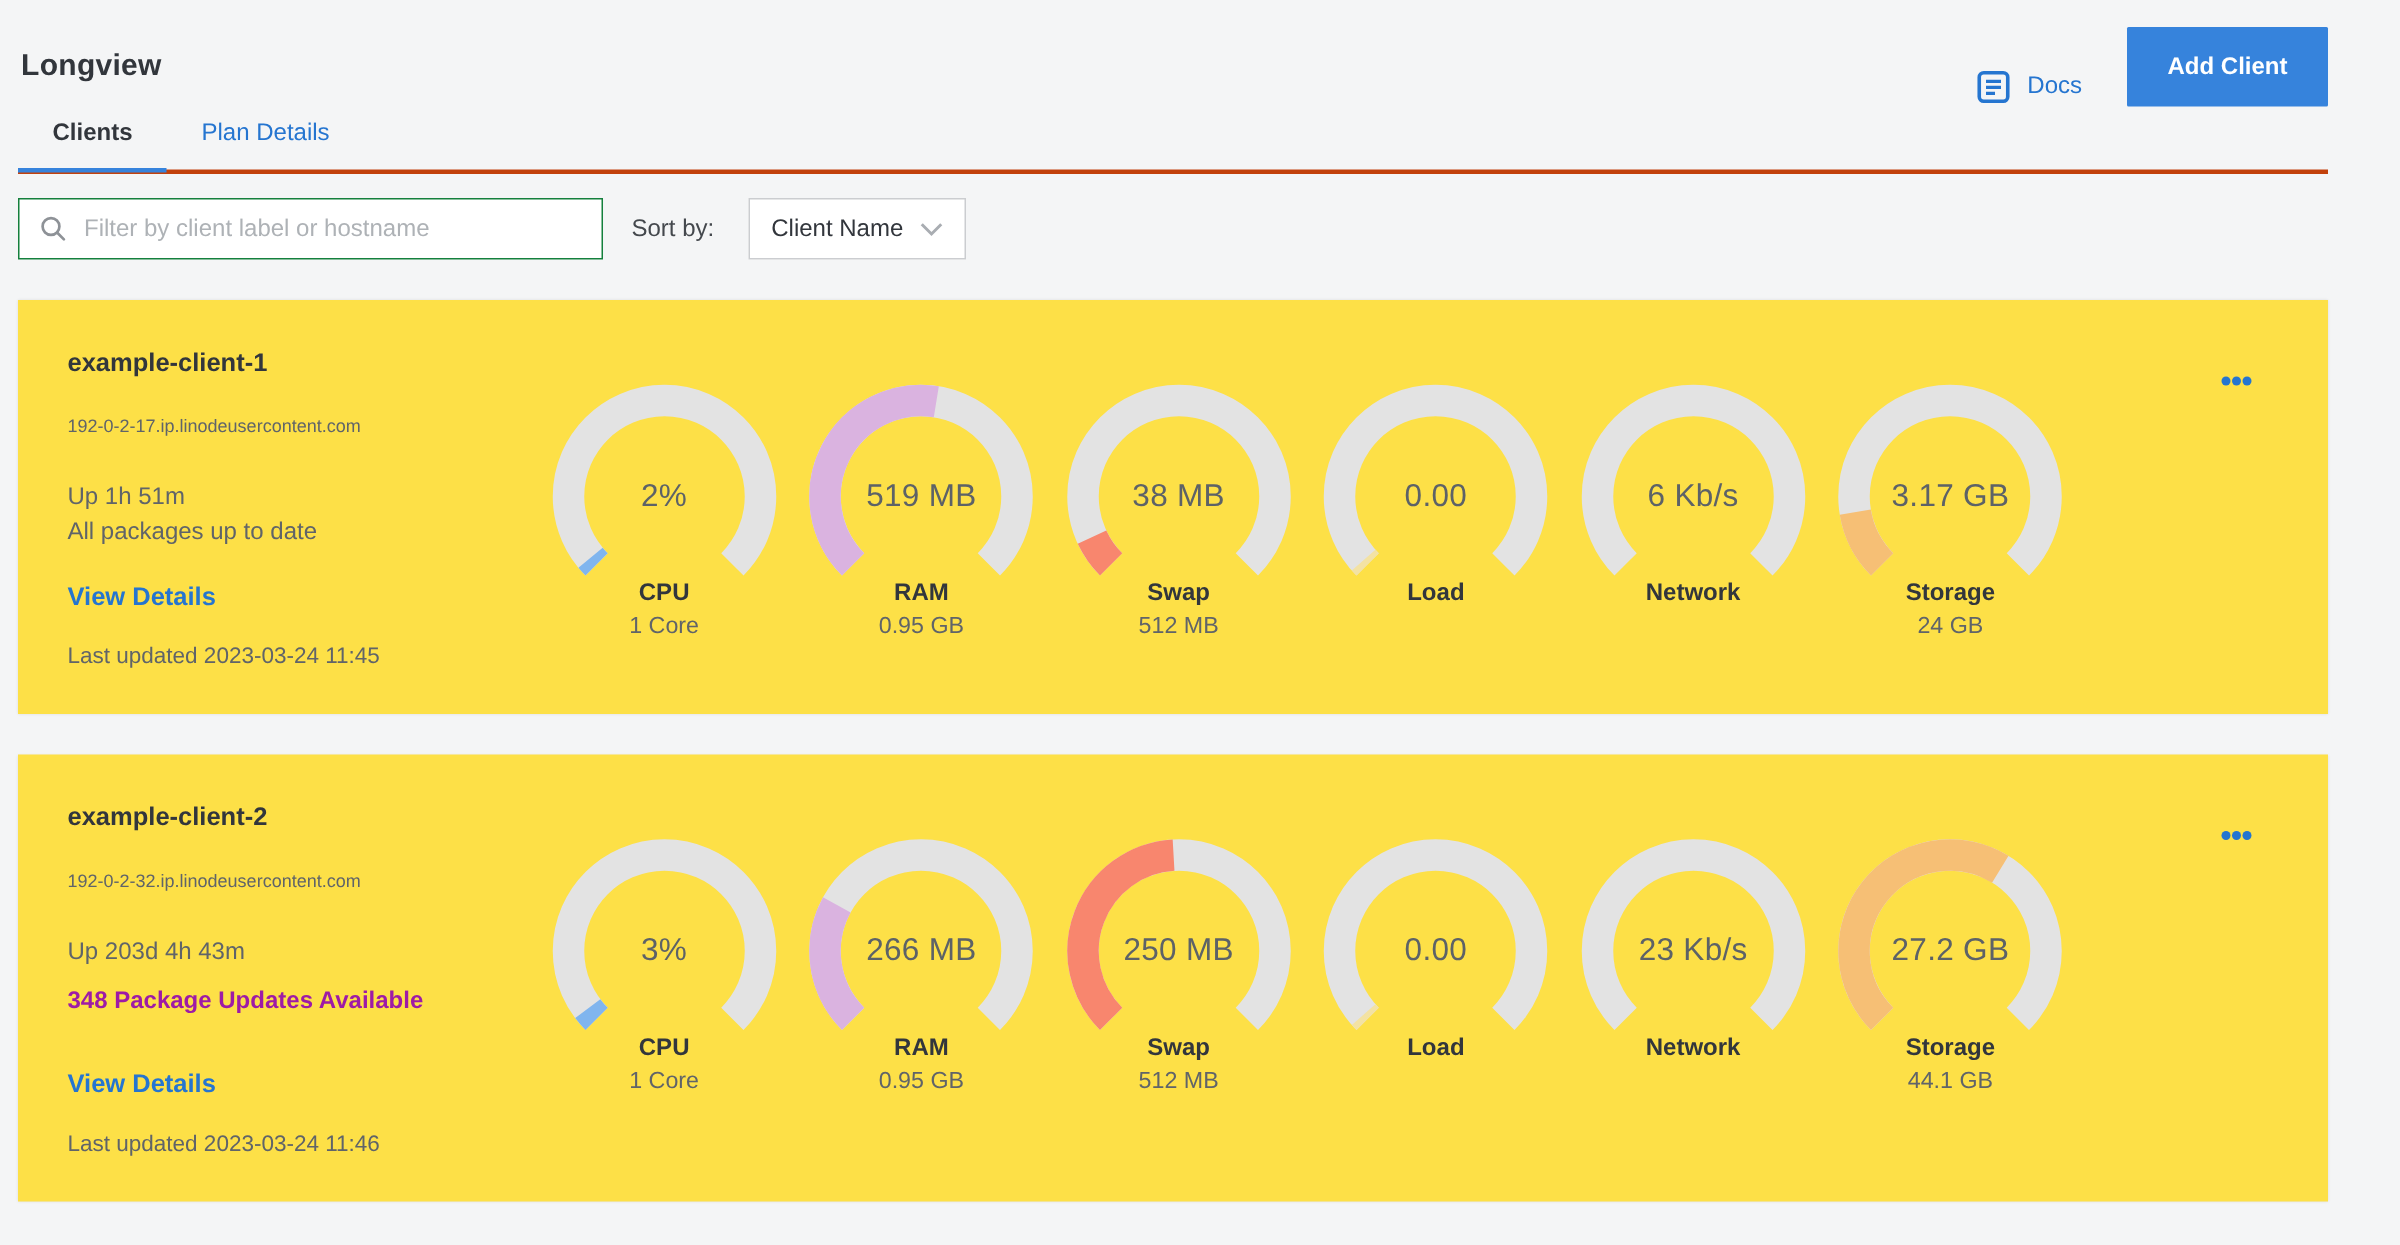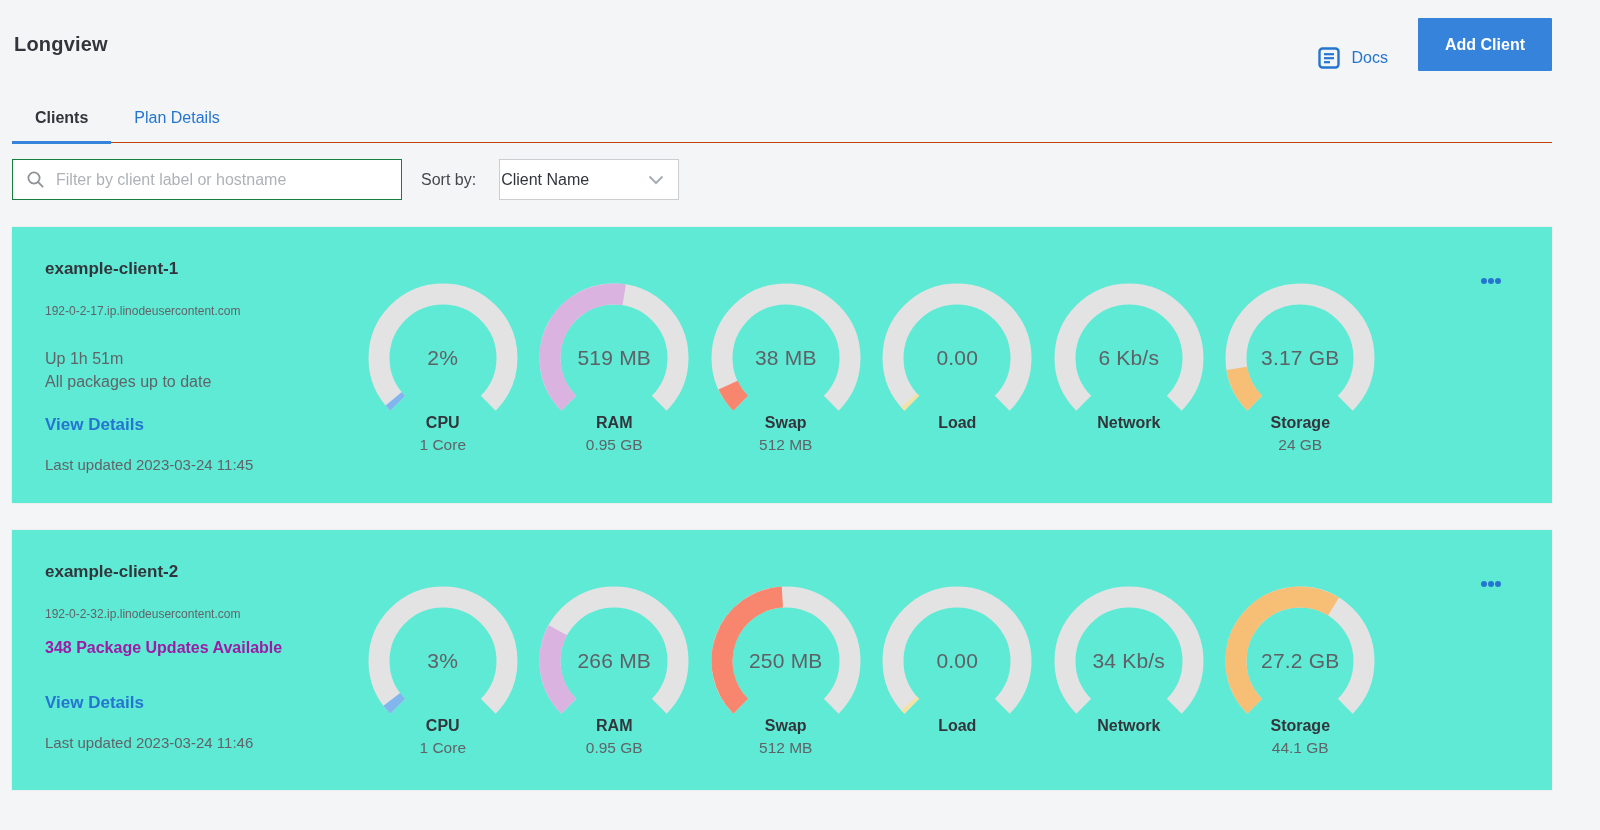--- a/index.html
+++ b/index.html
@@ -18,39 +18,39 @@
   .page-title { font-size: 20px; font-weight: 700; margin-left: 2px; letter-spacing: .2px; }
   .header-right { display: flex; align-items: flex-end; gap: 30px; }
   .docs-link { display: flex; align-items: center; gap: 10px; color: #2575d0; font-size: 16px; cursor: pointer; text-decoration: none; }
   .add-client-btn {
     background: #3683dc; color: #fff; border: none; border-radius: 1px;
     height: 53px; padding: 0 27px; font-size: 16px; font-weight: 700;
     font-family: inherit; cursor: pointer;
   }
 
   
-  .tabs { display: flex; margin-top: 38px; border-bottom: 1px solid #c2410c; }
+  .tabs { display: flex; margin-top: 9px; border-bottom: 3px solid #c2410c; }
   .tab { position: relative; padding: 0 23px 15px; font-size: 16px; cursor: pointer; }
   .tab.active { color: #32363c; font-weight: 700; }
   .tab.active::after { content: ""; position: absolute; left: 0; right: 0; bottom: -2px; height: 3px; background: #3683dc; }
   .tab.inactive { color: #2575d0; }
 
   
   .filter-row { display: flex; align-items: center; margin-top: 16px; }
   .search-box { display: flex; align-items: center; width: 390px; height: 41px; background: #fff; border: 1px solid #15803d; }
   .search-box svg { margin: 0 9px 0 13px; flex: none; }
   .search-input { border: none; outline: none; flex: 1; height: 100%; font-size: 16px; color: #32363c; font-family: inherit; background: transparent; }
   .search-input::placeholder { color: #aeb2b6; }
   .sort-label { margin: 0 23px 0 19px; font-size: 16px; color: #44484d; }
-  .sort-select { display: flex; align-items: center; justify-content: space-between; width: 180px; height: 41px; background: #fff; border: 1px solid #cbcdd0; padding: 0 14px 0 1px; font-size: 16px; cursor: pointer; }
+  .sort-select { display: flex; align-items: center; justify-content: space-between; width: 145px; height: 41px; background: #fff; border: 1px solid #cbcdd0; padding: 0 14px 0 14px; font-size: 16px; cursor: pointer; }
 
   
   .card {
     position: relative; display: flex;
-    background: #5eead4; margin-top: 27px; min-height: 260px;
+    background: #fde047; margin-top: 27px; min-height: 260px;
     box-shadow: 0 0 2px rgba(0,0,0,.10);
     padding-bottom: 30px;
     justify-content: space-between;
   }
   .ellipsis-btn { position: absolute; top: 46px; right: 46px; background: none; border: none; padding: 4px; cursor: pointer; line-height: 0; }
   .info { width: 345px; flex: none; padding: 30px 0 0 33px; }
   .client-name { font-size: 17px; font-weight: 700; line-height: 23px; }
   .client-hostname { font-size: 12px; color: #606469; line-height: 23px; margin-top: 20px; }
   .client-uptime { margin-top: 24px; font-size: 16px; color: #606469; line-height: 23px; }
   .client-packages { font-size: 16px; color: #606469; line-height: 23px; }
@@ -216,20 +216,21 @@
         <svg width="22" height="8" viewBox="0 0 22 8">
           <circle cx="4" cy="4" r="3" fill="#2575d0"></circle>
           <circle cx="11" cy="4" r="3" fill="#2575d0"></circle>
           <circle cx="18" cy="4" r="3" fill="#2575d0"></circle>
         </svg>
       </span>
     </button>
     <div class="info">
       <div class="client-name">example-client-2</div>
       <div class="client-hostname">192-0-2-32.ip.linodeusercontent.com</div>
+      <div class="client-uptime">Up 203d 4h 43m</div>
       <div class="client-packages alert">348 Package Updates Available</div>
       <div><a class="view-details">View Details</a></div>
       <div class="last-updated">Last updated 2023-03-24 11:46</div>
     </div>
     <div class="gauges">
   <div class="gauge">
     <div class="gauge-ring">
               <svg width="150" height="150" viewBox="0 0 150 150">
                 <path d="M 29.75 120.25 A 64 64 0 1 1 120.25 120.25" fill="none" stroke="#e3e3e3" stroke-width="21"></path>
                 <path d="M 29.75 120.25 A 64 64 0 0 1 23.82 113.43" fill="none" stroke="#80b5ee" stroke-width="21"></path>
@@ -274,21 +275,21 @@
     </div>
     <div class="gauge-label">Load</div>
 
   </div>
 
   <div class="gauge">
     <div class="gauge-ring">
               <svg width="150" height="150" viewBox="0 0 150 150">
                 <path d="M 29.75 120.25 A 64 64 0 1 1 120.25 120.25" fill="none" stroke="#e3e3e3" stroke-width="21"></path>
               </svg>
-      <div class="gauge-value">34 Kb/s</div>
+      <div class="gauge-value">23 Kb/s</div>
     </div>
     <div class="gauge-label">Network</div>
 
   </div>
 
   <div class="gauge">
     <div class="gauge-ring">
               <svg width="150" height="150" viewBox="0 0 150 150">
                 <path d="M 29.75 120.25 A 64 64 0 1 1 120.25 120.25" fill="none" stroke="#e3e3e3" stroke-width="21"></path>
                 <path d="M 29.75 120.25 A 64 64 0 0 1 108.53 20.48" fill="none" stroke="#f6bf75" stroke-width="21"></path>

